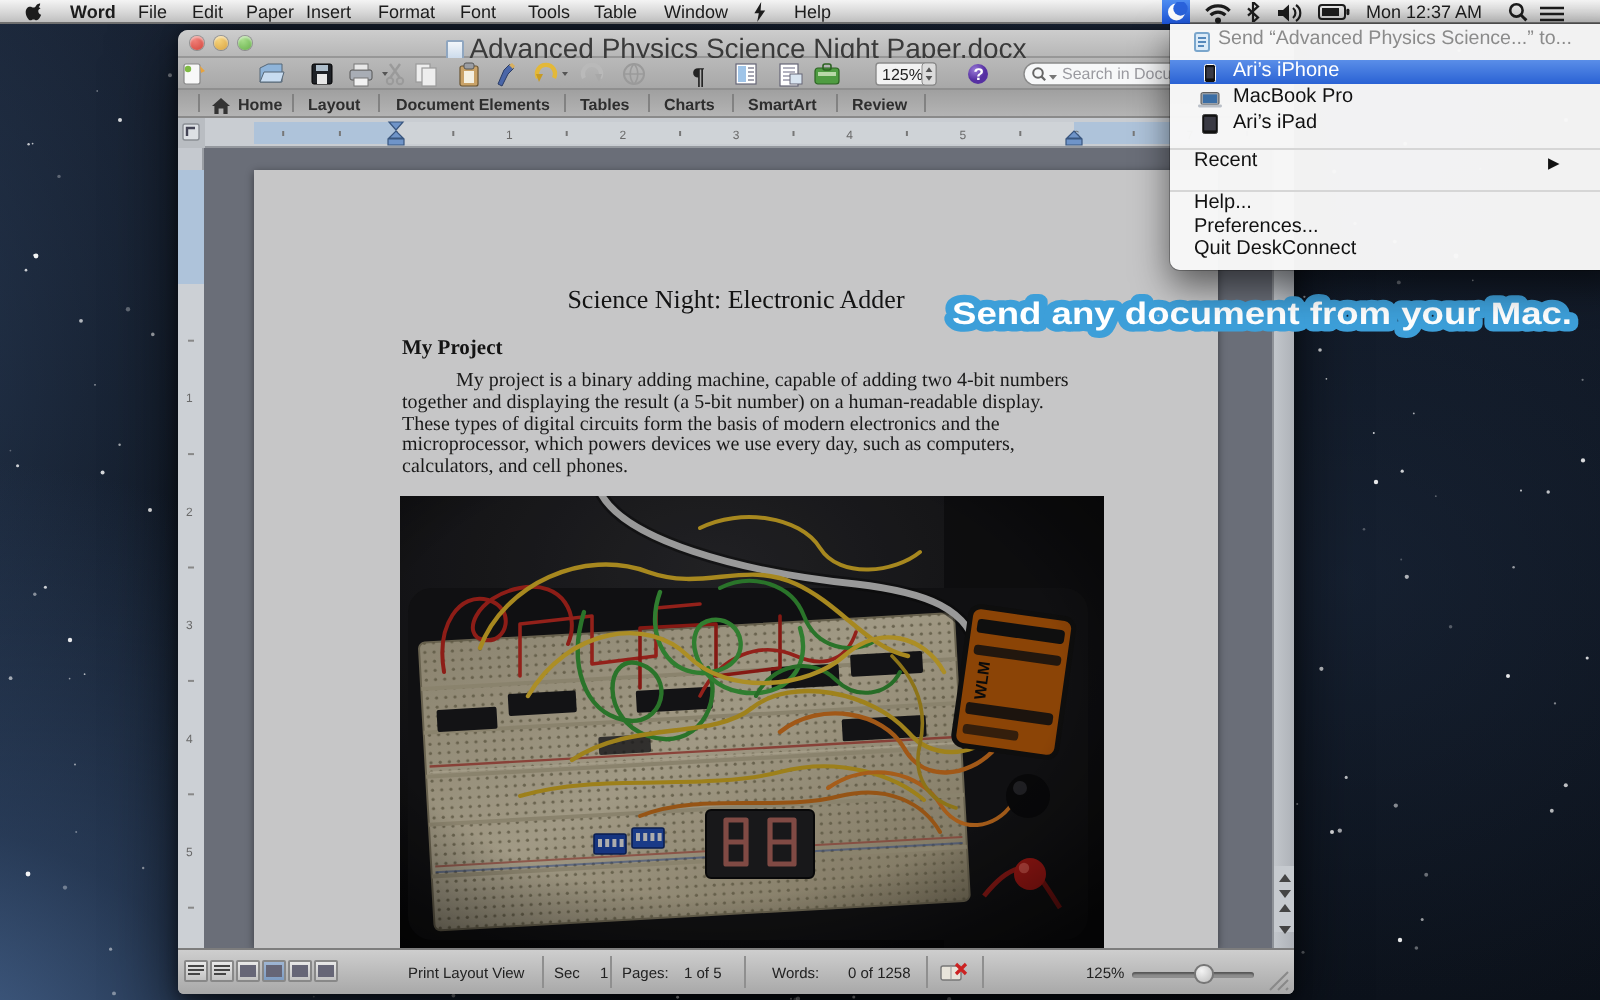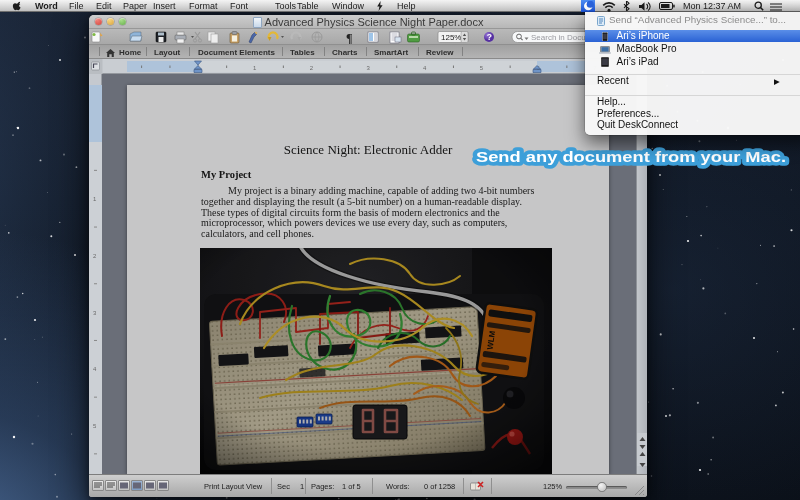--- a/index.html
+++ b/index.html
@@ -18,21 +18,21 @@
   border-radius:5px 5px 3px 3px; box-shadow:0 12px 34px rgba(0,0,0,.62), 0 2px 8px rgba(0,0,0,.5);
   background:#b7b7b7;}
 #titlebar{position:absolute;left:0;top:0;right:0;height:14px;
   border-radius:5px 5px 0 0;
   background:linear-gradient(180deg,#cdcdcd,#b7b7b7);
   border-bottom:1px solid #979797;box-sizing:border-box;}
 .tl{position:absolute;top:2.5px;width:7px;height:7px;border-radius:50%;box-shadow:inset 0 1px 1px rgba(255,255,255,.5), 0 0 0 .5px rgba(0,0,0,.25);}
 #tl-r{left:6px;background:radial-gradient(circle at 35% 30%,#f08078,#d3453c);}
 #tl-y{left:18px;background:radial-gradient(circle at 35% 30%,#f5d27a,#d9a441);}
 #tl-g{left:30px;background:radial-gradient(circle at 35% 30%,#a6dd8a,#67b04a);}
-#wtitle{position:absolute;top:1px;left:0;right:0;text-align:center;font-size:11px;color:#3a3a3a;letter-spacing:0;}
+#wtitle{position:absolute;top:1px;left:0;right:0;text-align:center;font-size:14px;color:#3a3a3a;letter-spacing:0;}
 #wtitle .dicon{display:inline-block;width:7px;height:9px;background:linear-gradient(180deg,#f2f6fa,#c8d8ea);border:.5px solid #8fa6c0;border-radius:1px;vertical-align:-2px;margin-right:3px;}
 #toolbar{position:absolute;left:0;top:14px;right:0;height:16px;
   background:linear-gradient(180deg,#b9b9b9,#a8a8a8);
   border-bottom:1px solid #8f8f8f;box-sizing:border-box;}
 #tabs{position:absolute;left:0;top:30px;right:0;height:14px;
   background:linear-gradient(180deg,#a0a0a0,#b4b4b4);
   border-bottom:1px solid #8a8a8a;box-sizing:border-box;
   font-size:8px;font-weight:bold;color:#2e2e2e;padding-left:26px;}
 #tabs span.tab{position:absolute;top:3px;}
 #tabs span.sep{position:absolute;top:2px;width:1px;height:9px;background:rgba(120,120,120,.8);}
@@ -523,21 +523,21 @@
       <path d="M7.6 1.1c-.5.6-1.3 1-1.9.9-.1-.7.2-1.3.6-1.7C6.7-.1 7.5-.4 8.1-.4c0 .6-.2 1.1-.5 1.5z" fill="#1c1c1c" transform="translate(0,1.2)"></path>
       <path d="M8.7 4.0c-.7-.8-1.6-.9-2-.9-.8 0-1.3.4-1.7.4-.5 0-1.1-.4-1.8-.4C2 3.1.9 4.1.9 6c0 2 1.5 4.3 2.5 4.3.5 0 .9-.4 1.6-.4.7 0 1 .4 1.6.4 1 0 2.2-2 2.4-2.9-1-.4-1.5-1.1-1.5-2 0-.7.4-1.2 1.2-1.4z" fill="#1c1c1c" transform="translate(0,-.6) scale(.95)"></path>
     </svg>
 <span class="mi" style="left:35px;font-weight:bold">Word</span>
 <span class="mi" style="left:69px">File</span>
 <span class="mi" style="left:96px">Edit</span>
 <span class="mi" style="left:123px">Paper</span>
 <span class="mi" style="left:153px">Insert</span>
 <span class="mi" style="left:189px">Format</span>
 <span class="mi" style="left:230px">Font</span>
-<span class="mi" style="left:275px">Tools</span>
+<span class="mi" style="left:264px">Tools</span>
 <span class="mi" style="left:297px">Table</span>
 <span class="mi" style="left:332px">Window</span>
 <span class="mi" style="left:397px">Help</span>
 <svg class="mi" style="left:376px;top:1px" width="8" height="10" viewBox="0 0 8 10">
       <path d="M4.6 0 L1.2 5.6 L3.4 5.6 L2.6 10 L6.6 4.2 L4.3 4.2 Z" fill="#1c1c1c"></path>
     </svg>
 <div class="mi" style="left:581px;top:0;width:14px;height:12px;background:linear-gradient(180deg,#4f8ef2,#1b53d8)"></div>
 <svg class="mi" style="left:582.5px;top:1px" width="11" height="10" viewBox="0 0 22 20">
       <circle cx="10.5" cy="10" r="8.5" fill="#fff"></circle>
       <circle cx="14.5" cy="6.5" r="7.2" fill="#2a63dd"></circle>

